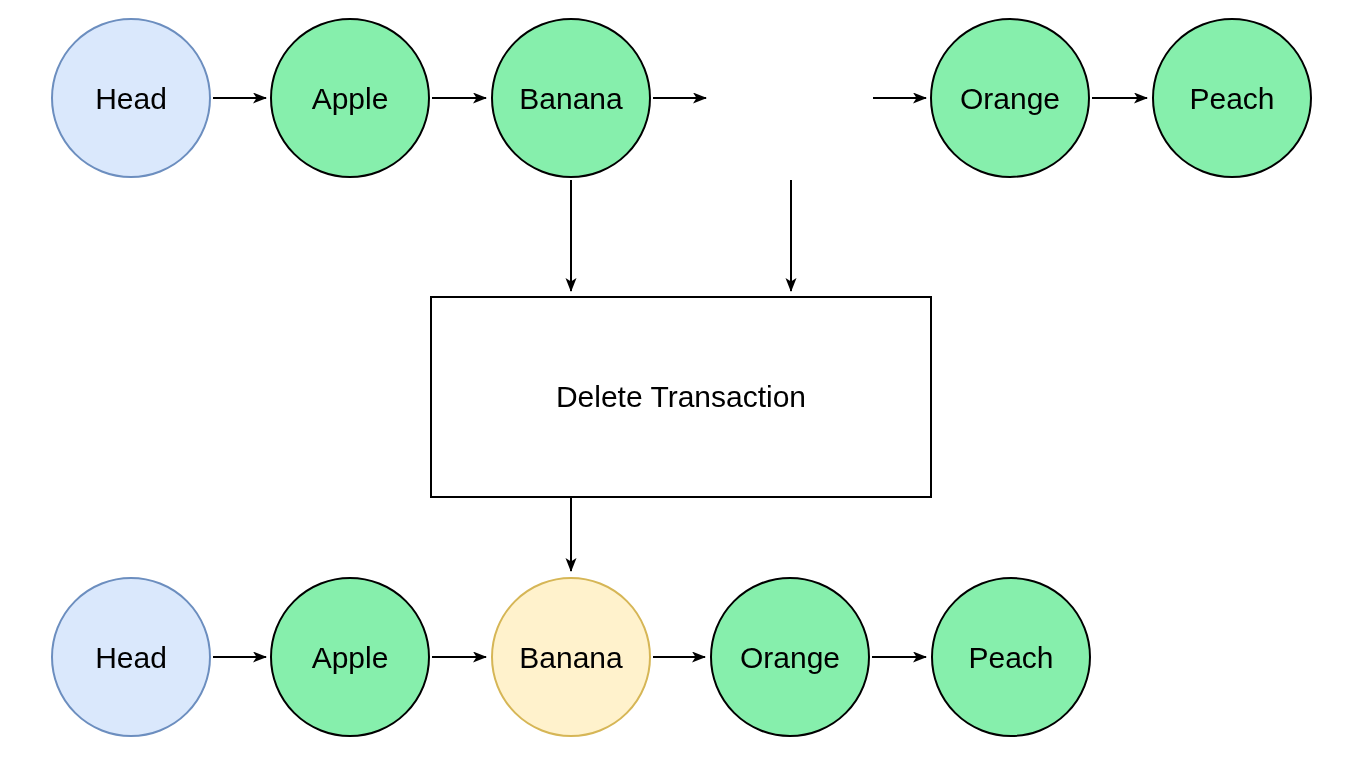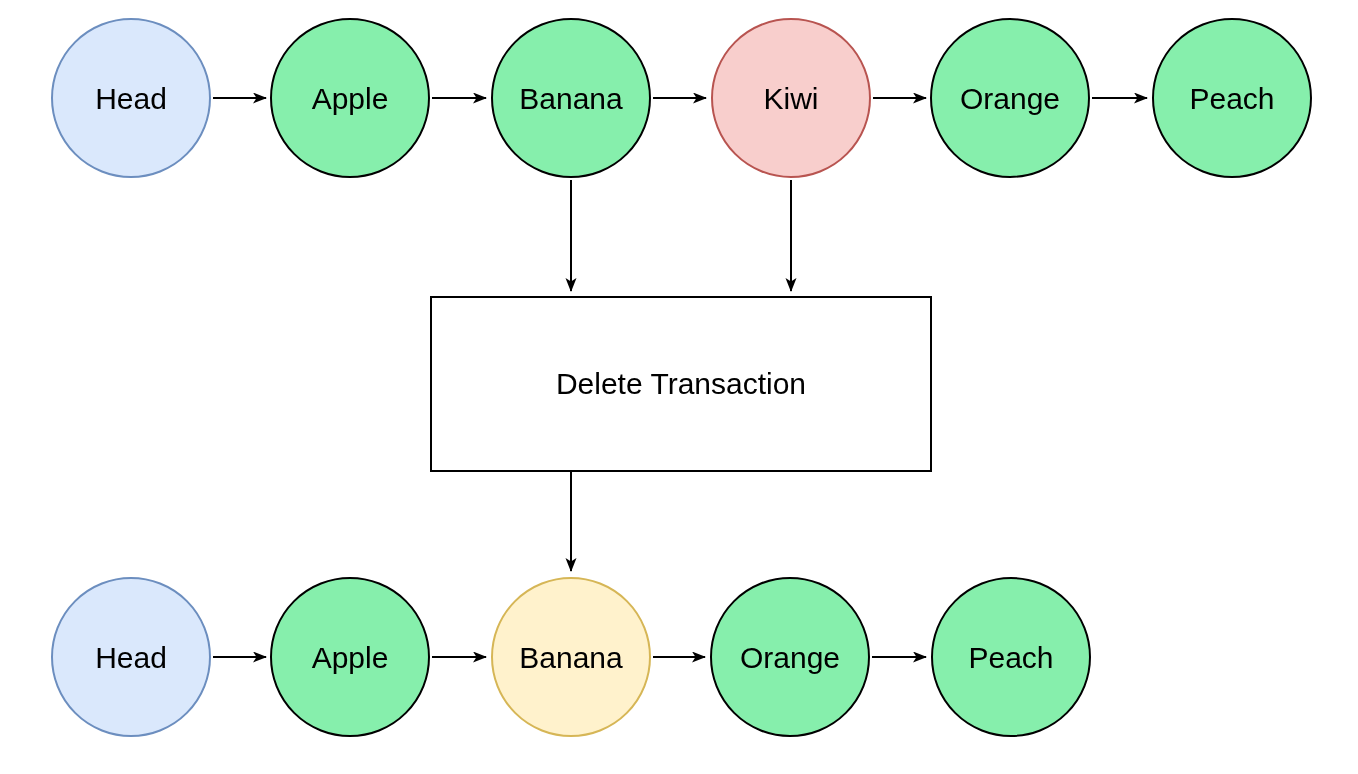--- a/index.html
+++ b/index.html
@@ -38,21 +38,21 @@
     font-size: 30px;
     color: #000000;
     text-align: center;
     line-height: 1.1;
   }
   .process {
     position: absolute;
     left: 430px;
     top: 296px;
     width: 502px;
-    height: 176px;
+    height: 202px;
     box-sizing: border-box;
     border: 2px solid #000000;
     background: #ffffff;
     display: flex;
     align-items: center;
     justify-content: center;
     font-size: 30px;
     color: #000000;
     text-align: center;
   }
@@ -101,23 +101,20 @@
 
   <div class="node t-head" style="background-color: rgb(218, 232, 252); border-color: rgb(108, 142, 191);">
     <span>Head</span>
   </div>
   <div class="node t-apple">
     <span>Apple</span>
   </div>
   <div class="node t-banana">
     <span>Banana</span>
   </div>
-  <div class="node t-kiwi" style="background-color: rgb(248, 206, 204); border-color: rgb(184, 84, 80);">
-    <span>Kiwi</span>
-  </div>
   <div class="node t-orange">
     <span>Orange</span>
   </div>
   <div class="node t-peach">
     <span>Peach</span>
   </div>
 
   <div class="process">
     <span>Delete Transaction</span>
   </div>

